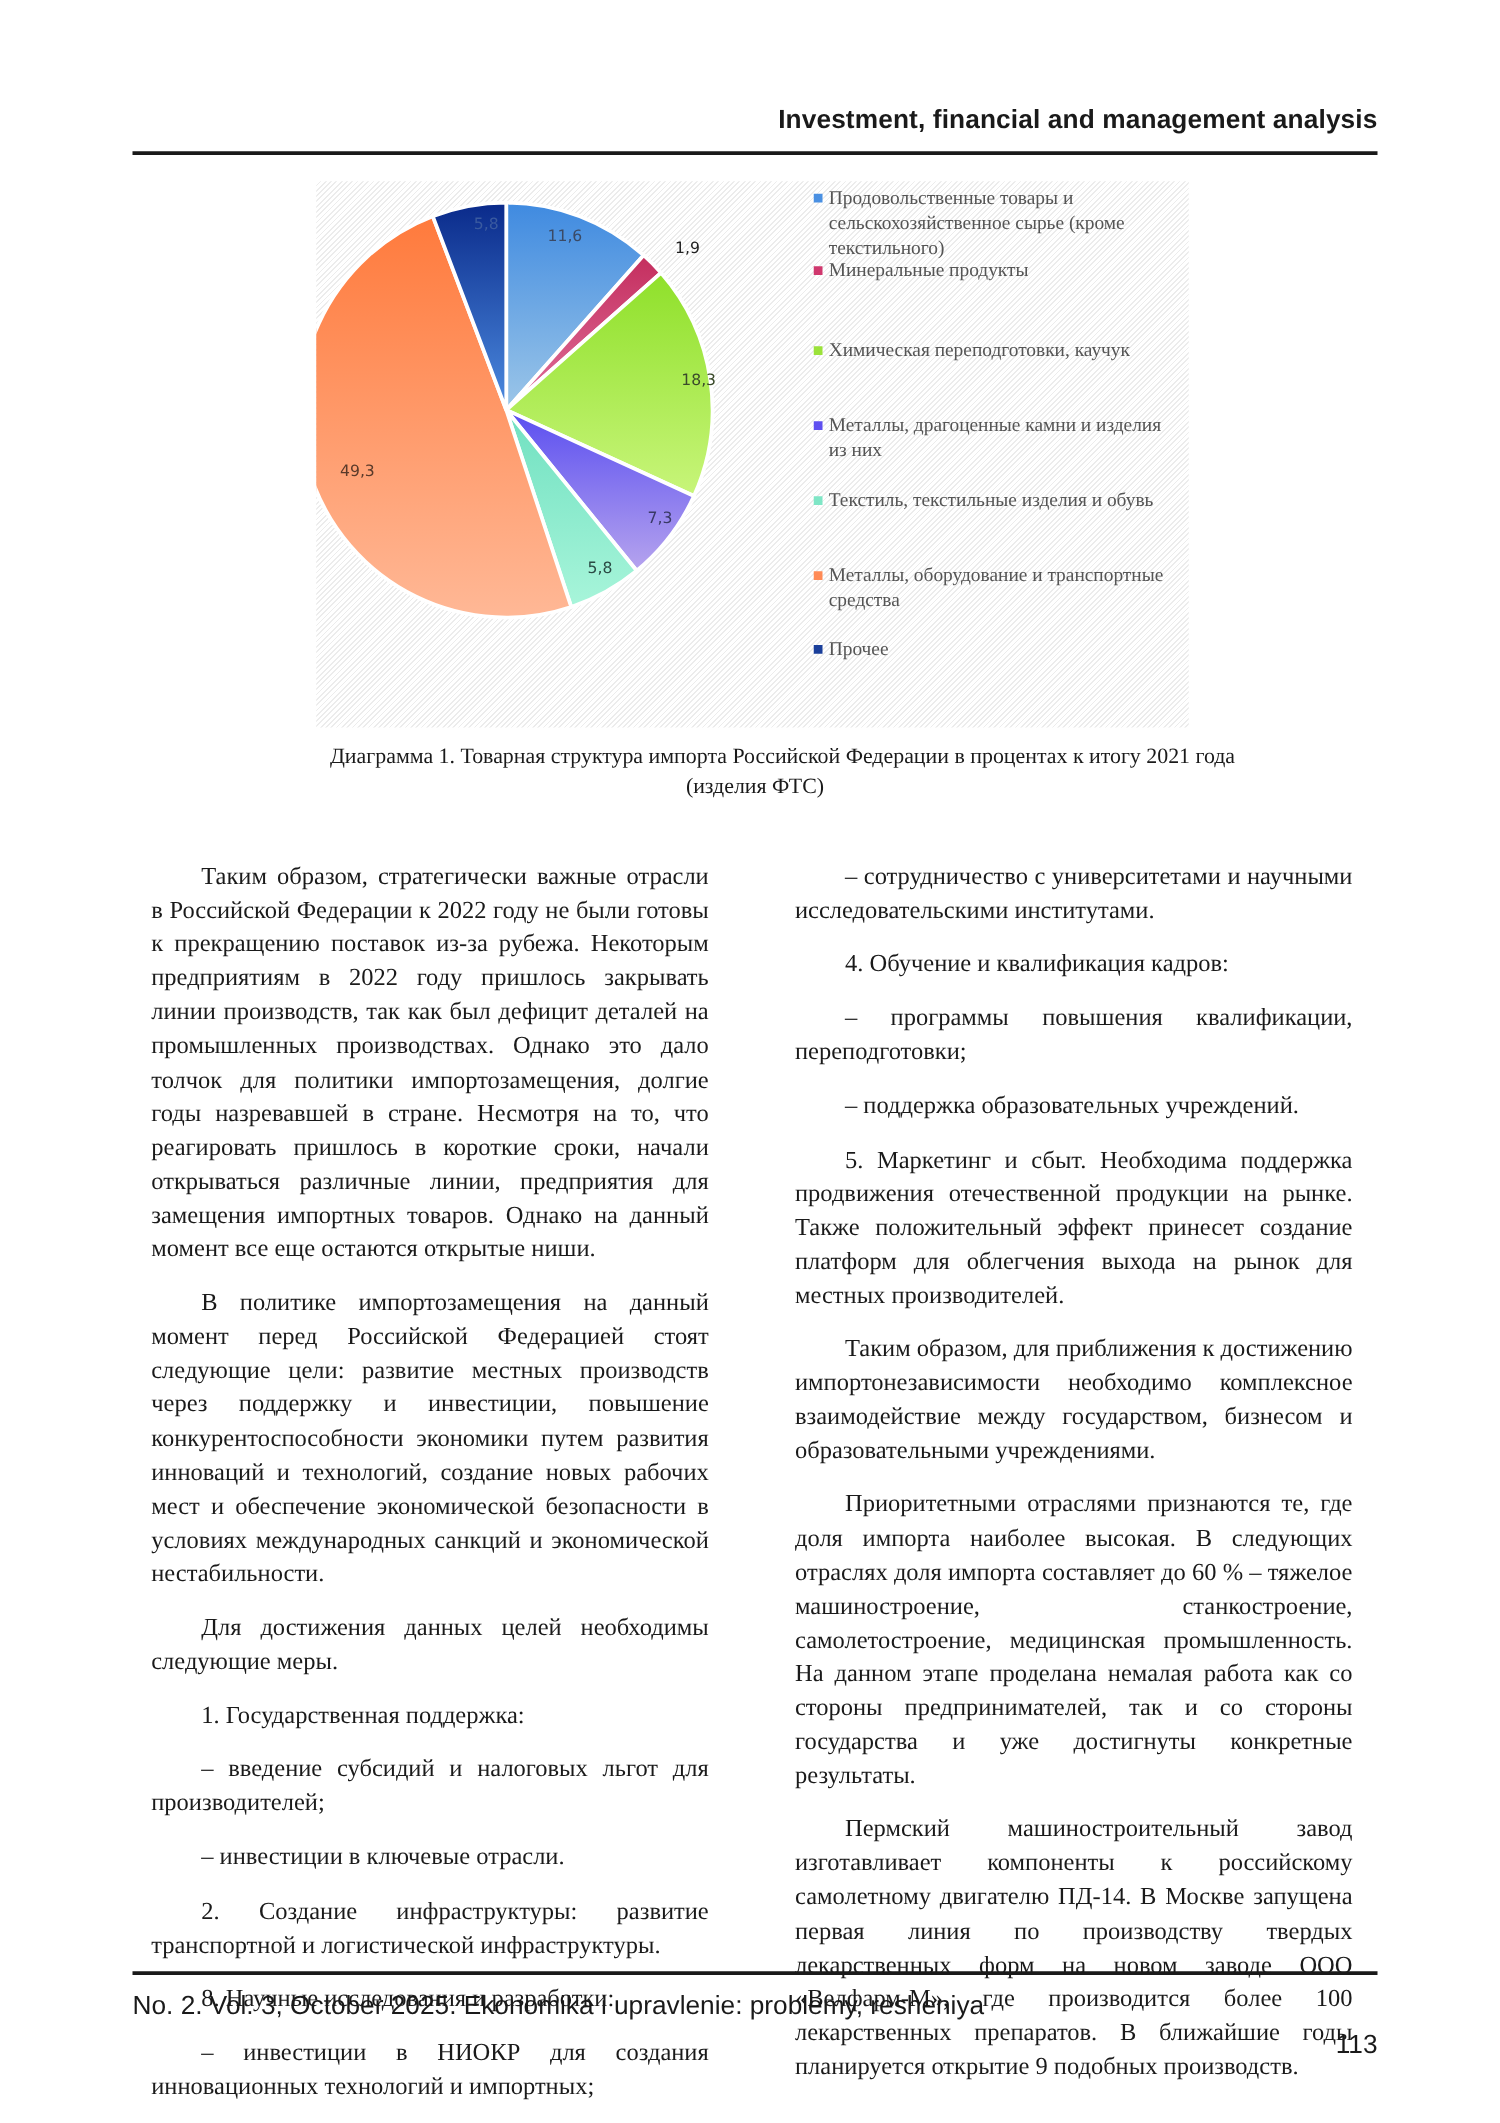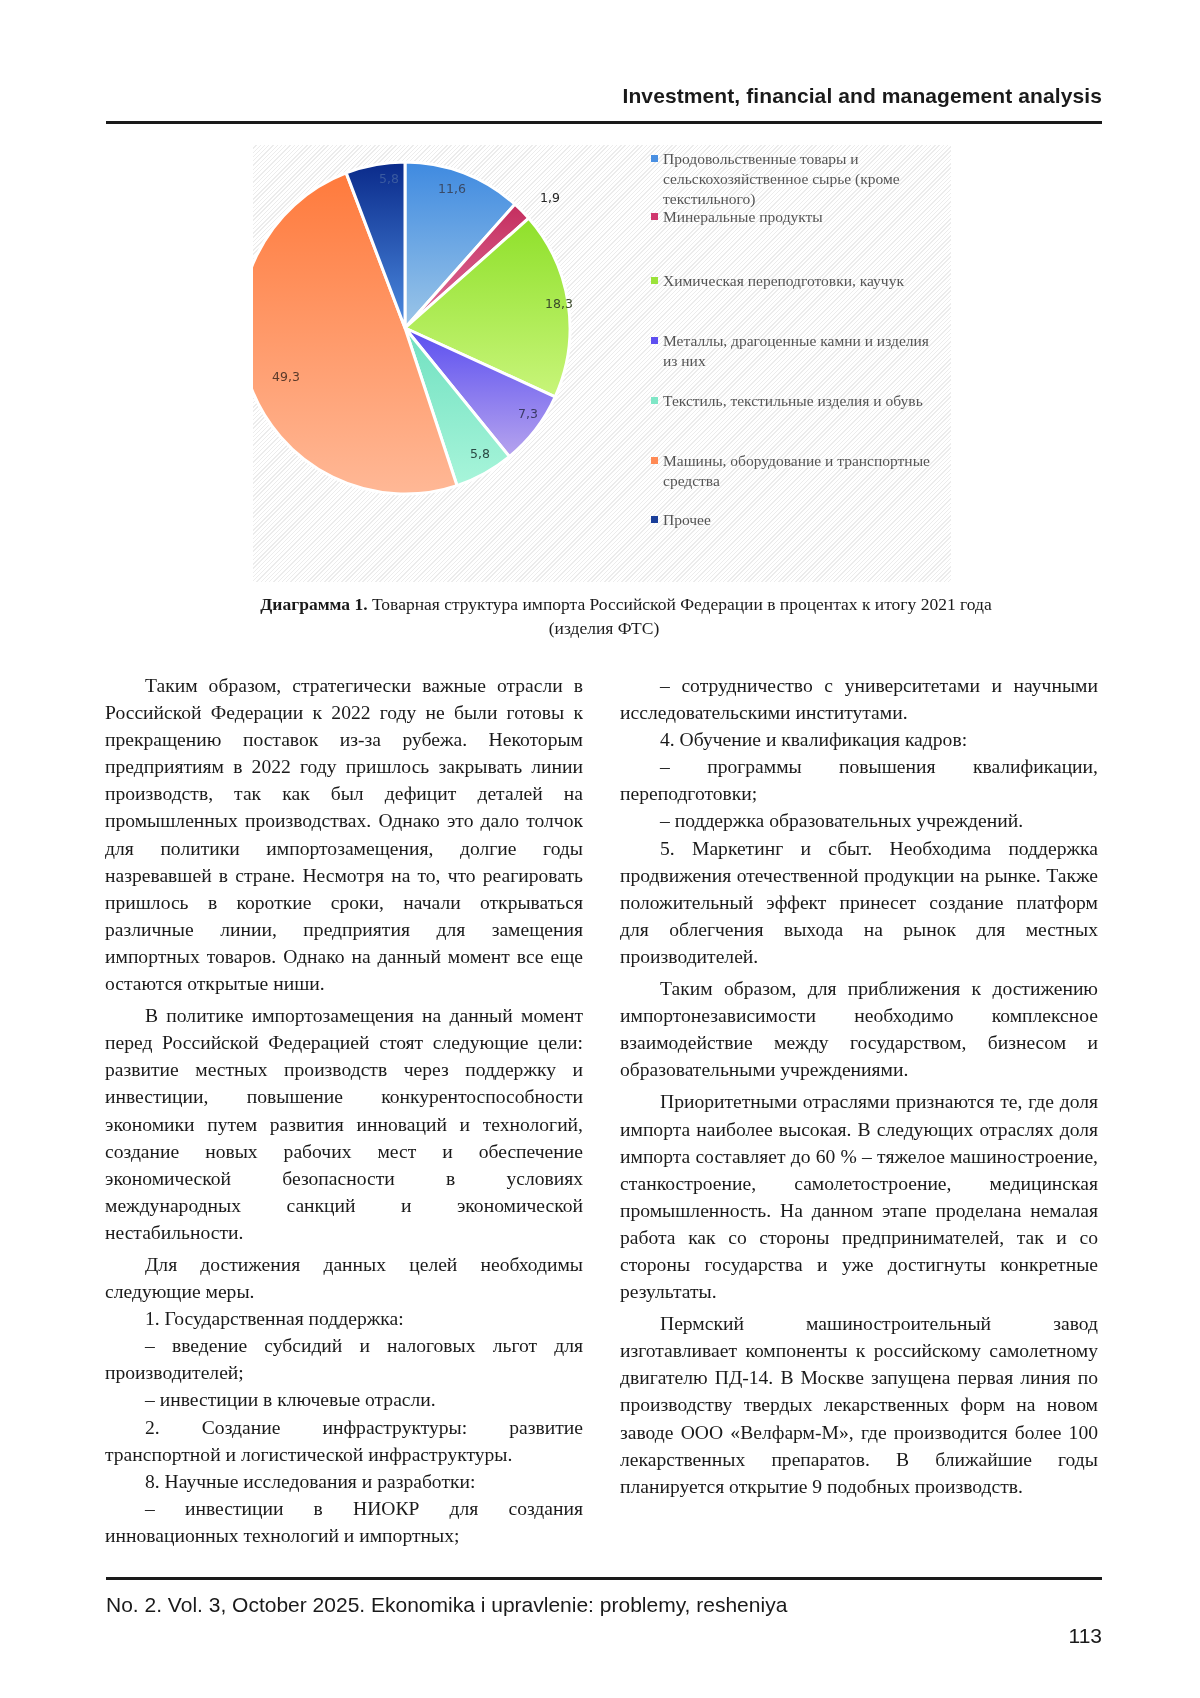--- a/index.html
+++ b/index.html
@@ -7,25 +7,25 @@
   .running-head { position: absolute; left: 106px; right: 98px; top: 84px; text-align: right; font-family: "Liberation Sans", sans-serif; font-weight: bold; font-size: 21px; letter-spacing: 0.1px; }
   .rule-top { position: absolute; left: 106px; width: 996px; top: 121px; height: 3px; background: #1a1a1a; }
   .chart-box { position: absolute; left: 253px; top: 145px; width: 698px; height: 437px;
     background: repeating-linear-gradient(135deg, #ffffff 0px, #ffffff 2px, #ececec 2px, #ececec 3px); }
   .chart-box svg { position: absolute; left: 0; top: 0; }
   .legend { position: absolute; left: 400px; top: 4px; width: 298px; font-family: "Liberation Serif", serif; font-size: 15.5px; color: #555; line-height: 20px; }
   .legend-item { position: absolute; left: 0; width: 290px; }
   .legend-swatch { position: absolute; left: -2px; top: 6px; width: 7px; height: 7px; }
   .legend-text { display: block; padding-left: 10px; }
   .caption { position: absolute; left: 106px; width: 996px; top: 592px; text-align: center; font-size: 17.5px; line-height: 24px; }
-  .caption b { font-weight: bold; margin-left: 44px; }
+  .caption b { font-weight: normal; margin-left: 44px; }
   .col { position: absolute; top: 672px; width: 478px; font-size: 19.6px; line-height: 27.1px; text-align: justify; }
   .col-left { left: 105px; }
   .col-right { left: 620px; }
-  .col p { margin: 0; text-indent: 40px; }
+  .col p { margin: 16px; text-indent: 40px; }
   .col p.gap { margin-top: 5px; }
   .rule-bottom { position: absolute; left: 106px; width: 996px; top: 1577px; height: 3px; background: #1a1a1a; }
   .footer { position: absolute; left: 106px; width: 996px; top: 1593px; font-family: "Liberation Sans", sans-serif; font-size: 21px; }
   .footer .journal { position: absolute; left: 0; }
   .footer .page-no { position: absolute; right: 0; margin-top: 31px; }
 </style>
 </head>
 <body>
 
 <div class="running-head">Investment, financial and management analysis</div>
@@ -98,21 +98,21 @@
     <div class="legend-item" style="top:182px">
       <span class="legend-swatch" style="background: rgb(94, 79, 240);"></span>
       <span class="legend-text">Металлы, драгоценные камни и изделия из них</span>
     </div>
     <div class="legend-item" style="top:242px">
       <span class="legend-swatch" style="background: rgb(127, 230, 198);"></span>
       <span class="legend-text">Текстиль, текстильные изделия и обувь</span>
     </div>
     <div class="legend-item" style="top:302px">
       <span class="legend-swatch" style="background: rgb(255, 138, 85);"></span>
-      <span class="legend-text">Машины, оборудование и транспортные средства</span>
+      <span class="legend-text">Металлы, оборудование и транспортные средства</span>
     </div>
     <div class="legend-item" style="top:361px">
       <span class="legend-swatch" style="background: rgb(26, 63, 154);"></span>
       <span class="legend-text">Прочее</span>
     </div>
   </div>
 </div>
 
 <div class="caption">
   <b>Диаграмма 1.</b><span> Товарная структура импорта Российской Федерации в процентах к итогу 2021 года</span><br>

